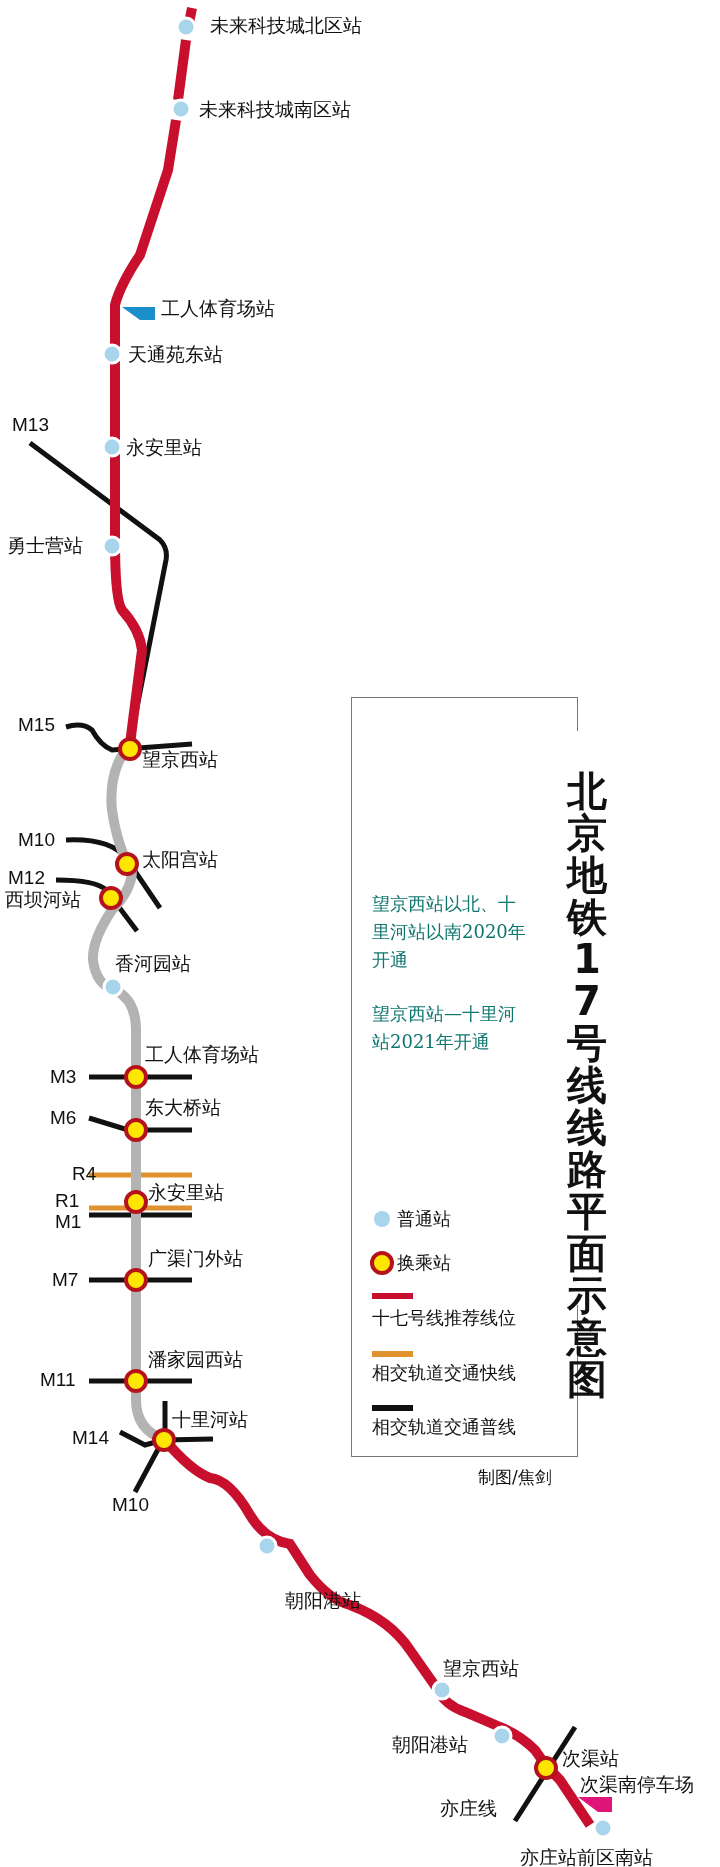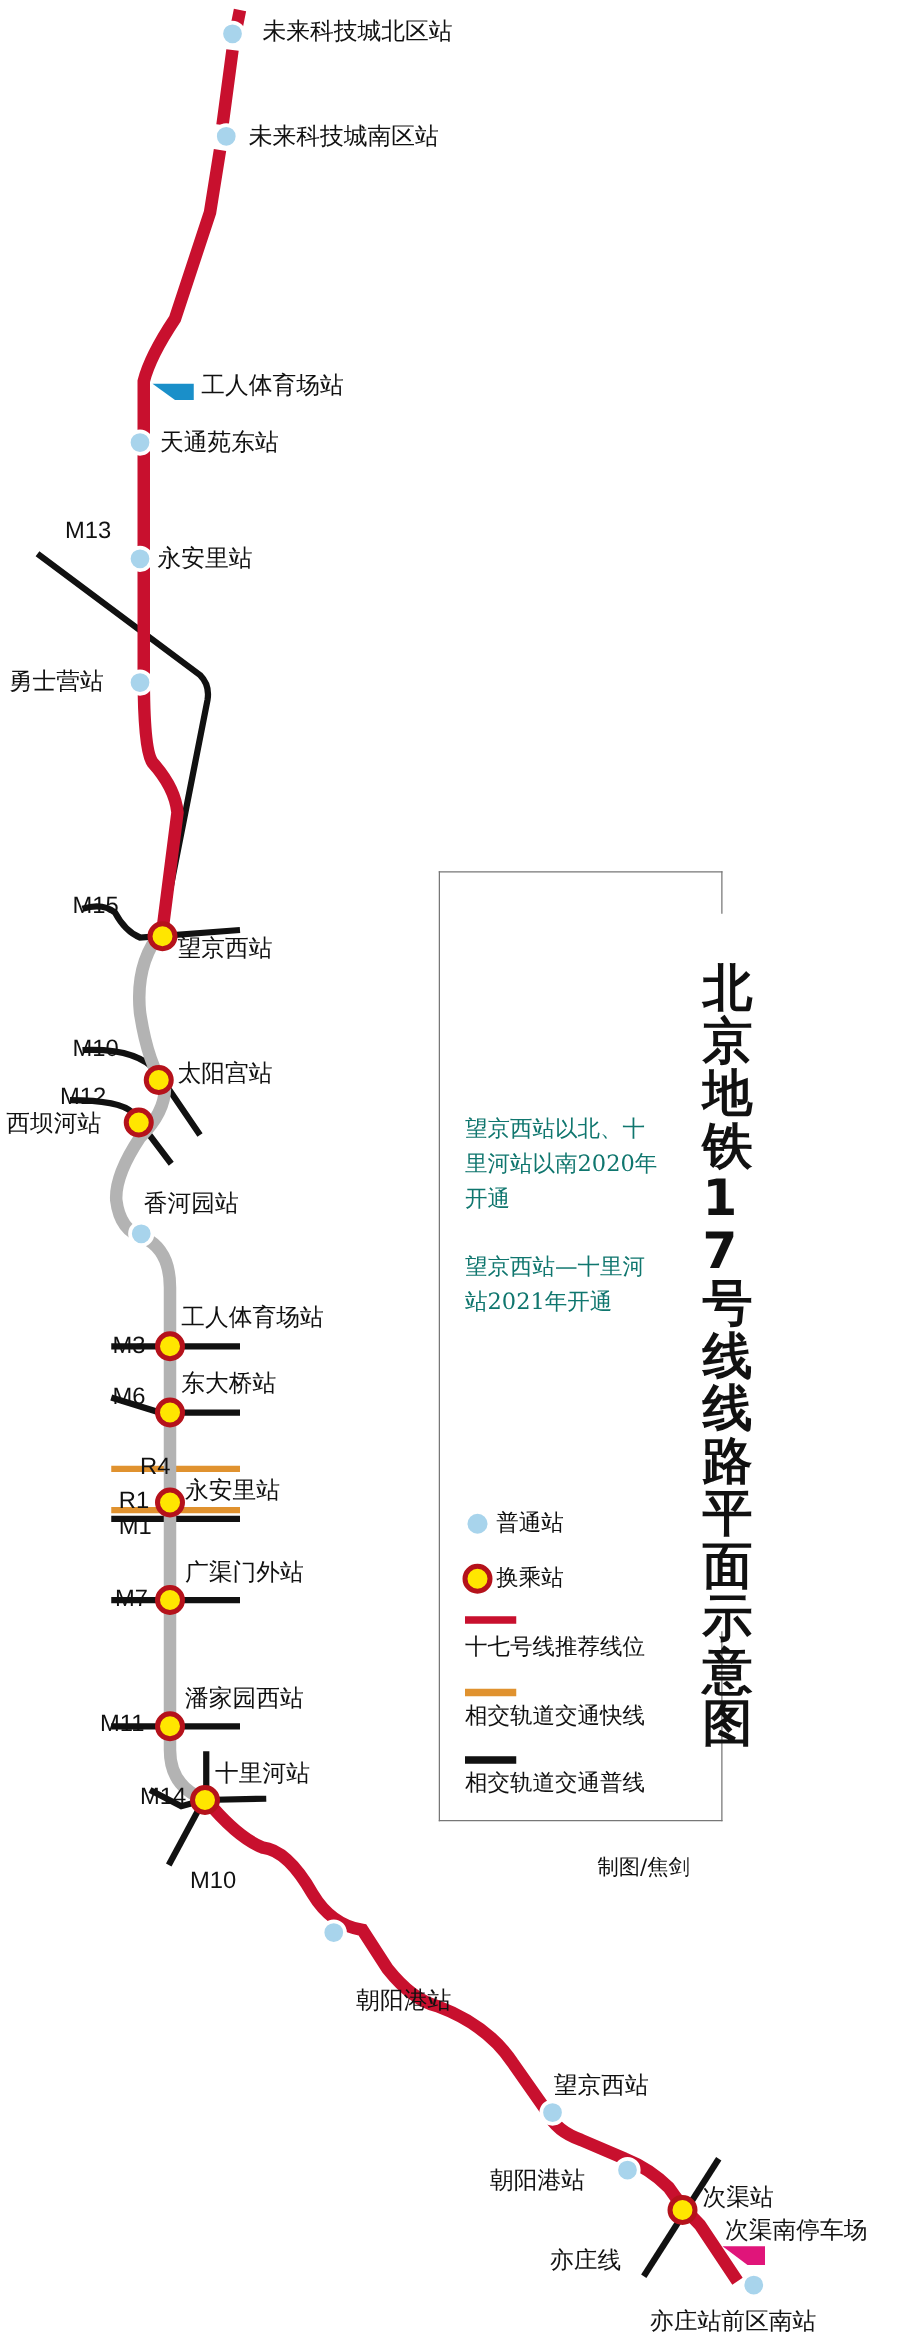--- a/index.html
+++ b/index.html
@@ -1,27 +1,27 @@
 <!DOCTYPE html>
 <html><head>
 <meta charset="utf-8">
 <style>
   html,body{margin:0;padding:0;background:#ffffff;}
   body{width:720px;height:1867px;position:relative;overflow:hidden;font-family:"DejaVu Sans","Liberation Sans",sans-serif;color:#111;}
   svg#map{position:absolute;left:0;top:0;}
   .lbl{position:absolute;font-size:19px;line-height:22px;white-space:nowrap;color:#111;}
-  .lineid{position:absolute;font-size:19px;line-height:22px;white-space:nowrap;font-family:"Liberation Sans",sans-serif;color:#111;margin-left:40px;}
+  .lineid{position:absolute;font-size:19px;line-height:22px;white-space:nowrap;font-family:"Liberation Sans",sans-serif;color:#111;}
   .legend-box{position:absolute;left:351px;top:697px;width:227px;height:760px;border:1px solid #777;border-right:none;border-top:1px solid #777;box-sizing:border-box;}
   .legend-box-right-top{position:absolute;left:577px;top:697px;width:1px;height:34px;background:#777;}
   .legend-box-right-bot{position:absolute;left:577px;top:1305px;width:1px;height:152px;background:#777;}
-  .title-v{position:absolute;left:562px;top:770px;width:50px;font-size:40px;line-height:42px;font-weight:bold;word-break:break-all;font-family:"DejaVu Sans",sans-serif;}
+  .title-v{position:absolute;left:562px;top:770px;width:50px;font-size:40px;line-height:42px;font-weight:bold;text-align:center;word-break:break-all;font-family:"DejaVu Sans",sans-serif;}
   .note{position:absolute;font-family:"DejaVu Serif","Liberation Serif",serif;font-size:18px;line-height:28px;width:160px;color:#0f766e;}
   .leg-item{position:absolute;left:372px;font-size:18px;line-height:22px;text-align:center;}
   .leg-bar{position:absolute;left:372px;width:41px;height:6px;}
-  .credit{position:absolute;left:478px;top:1466px;font-size:17px;margin-top:16px;}
+  .credit{position:absolute;left:478px;top:1466px;font-size:17px;}
 </style>
 </head>
 <body>
 
 <svg id="map" width="720" height="1867" viewBox="0 0 720 1867">
 
   <g stroke="#111" stroke-width="5" fill="none" stroke-linecap="butt">
 
     <path d="M30 443 L160 540 Q168 548 166 560 L129 748"></path>
 

